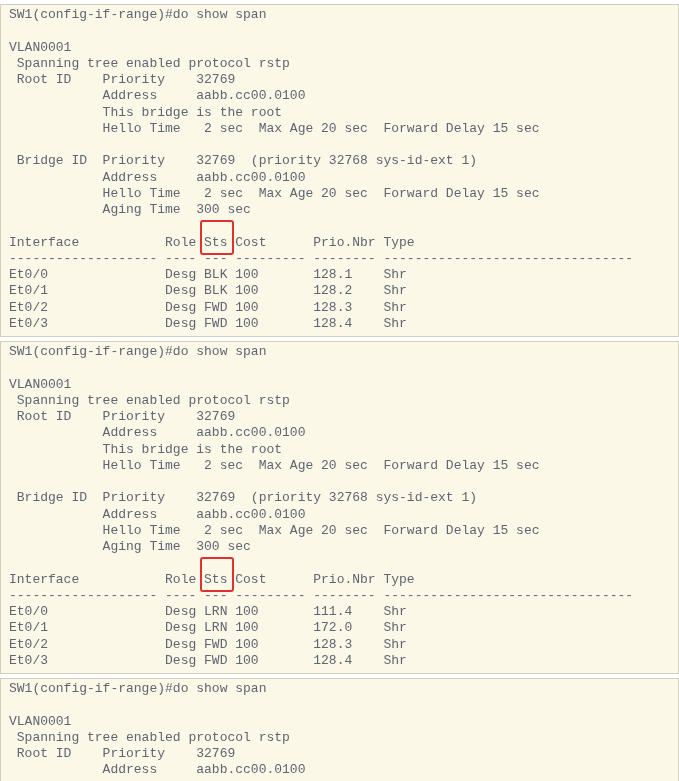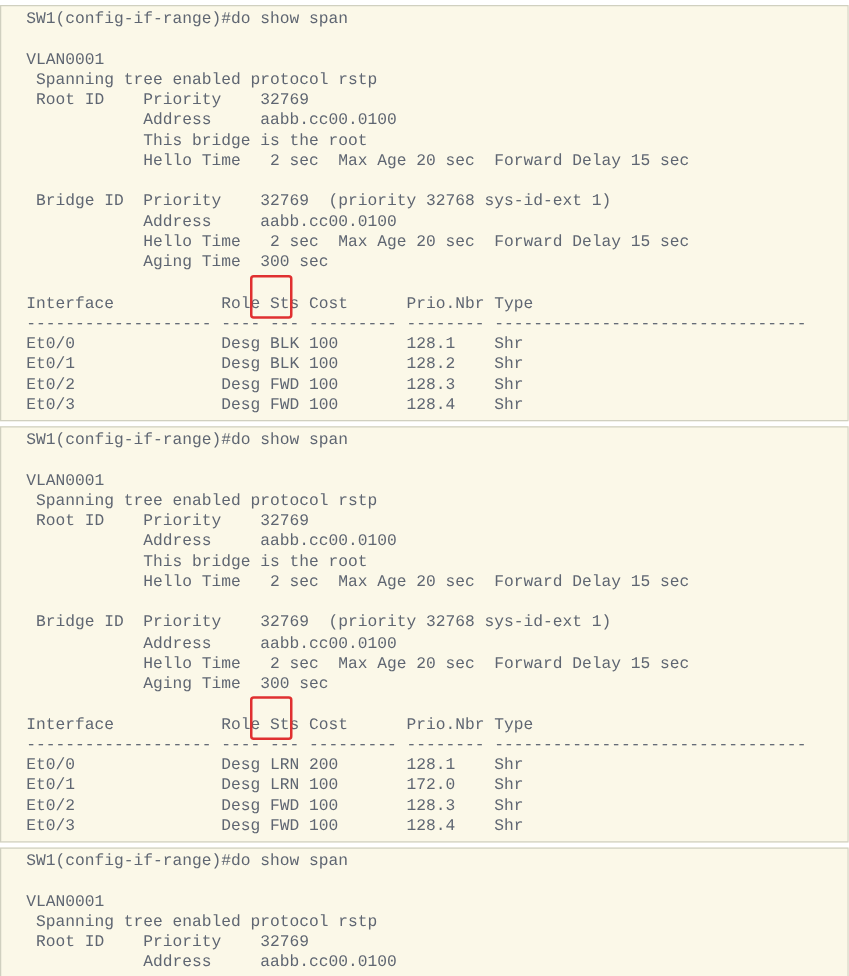--- a/index.html
+++ b/index.html
@@ -14,21 +14,21 @@
   .panel {
     background: #fbf8e8;
     border: 1px solid #d0d0c0;
     margin: 4px 0 4px 0;
     padding: 2px 0 4px 0;
     color: #555566;
     position: relative;
   }
   .panel pre {
     margin: 0;
-    padding: 0 0 0 20px;
+    padding: 0 0 0 8px;
     font-family: "Courier New", monospace;
     font-size: 13px;
     line-height: 1.25;
     white-space: pre;
     color: #5f6672;
   }
   .highlight-box {
     position: absolute;
     border: 2px solid #e03030;
     border-radius: 3px;
@@ -72,21 +72,21 @@
 <span>            This bridge is the root</span>
 <span>            Hello Time   2 sec  Max Age 20 sec  Forward Delay 15 sec</span>
 
 <span> Bridge ID  Priority    32769  (priority 32768 sys-id-ext 1)</span>
 <span>            Address     aabb.cc00.0100</span>
 <span>            Hello Time   2 sec  Max Age 20 sec  Forward Delay 15 sec</span>
 <span>            Aging Time  300 sec</span>
 
 <span>Interface           Role Sts Cost      Prio.Nbr Type</span>
 <span>------------------- ---- --- --------- -------- --------------------------------</span>
-<span>Et0/0               Desg LRN 200       128.1    Shr</span>
+<span>Et0/0               Desg LRN 100       111.4    Shr</span>
 <span>Et0/1               Desg LRN 100       172.0    Shr</span>
 <span>Et0/2               Desg FWD 100       128.3    Shr</span>
 <span>Et0/3               Desg FWD 100       128.4    Shr</span></pre>
   <div class="highlight-box" style="left:199px; top:215px; width:30px; height:31px;"></div>
 </div>
 
 <div class="panel">
 <pre><span>SW1(config-if-range)#do show span</span>
 
 <span>VLAN0001</span>

